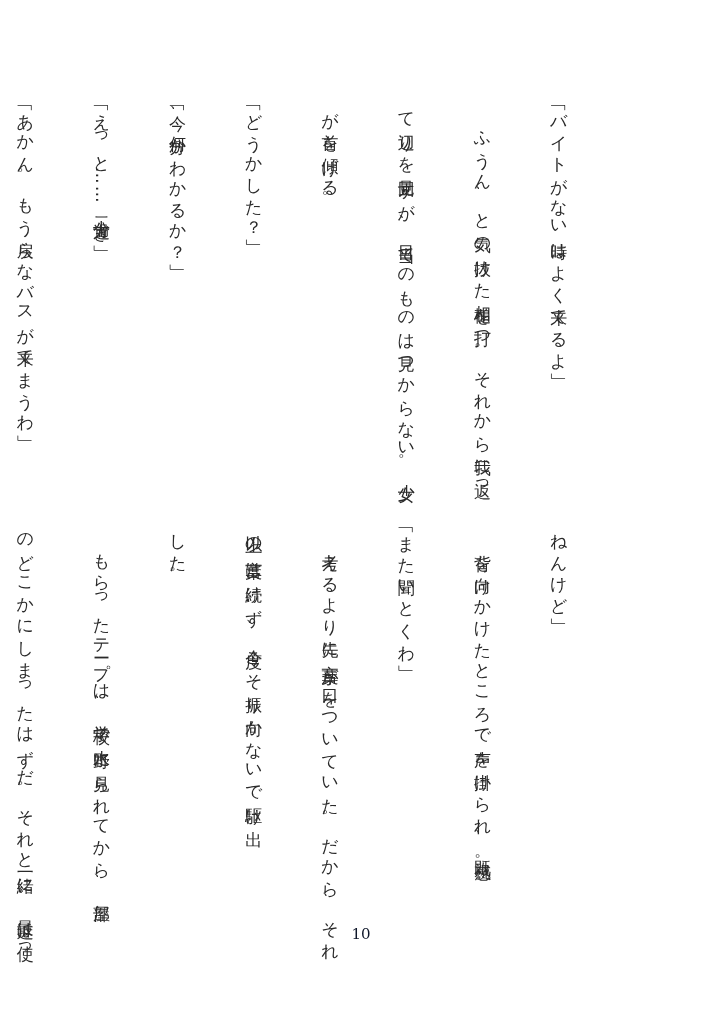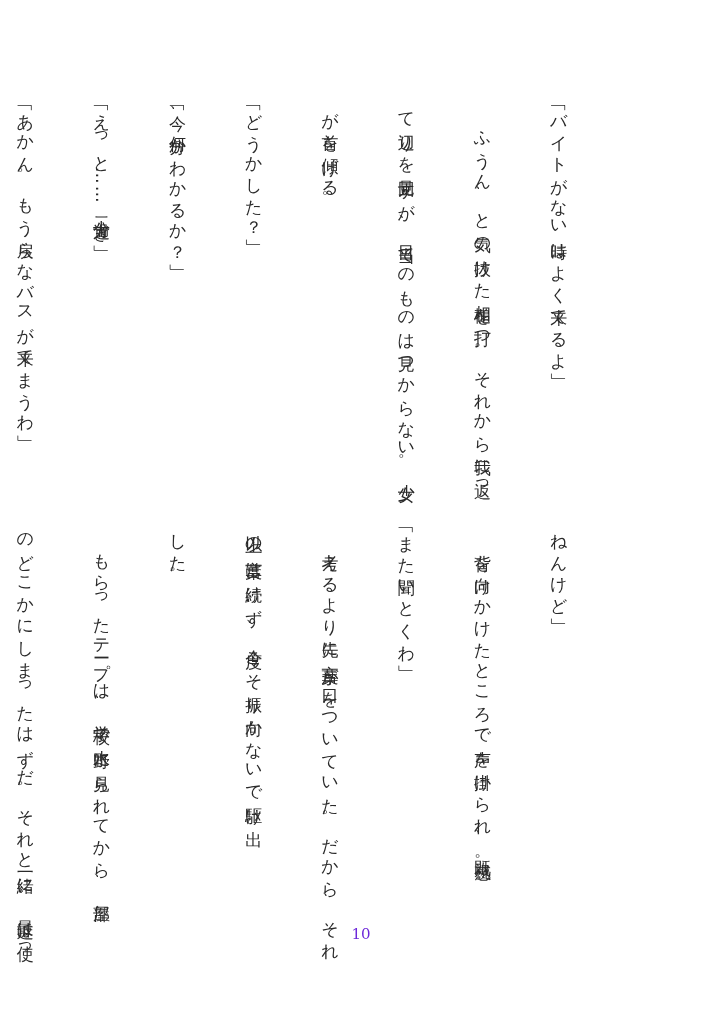--- a/index.html
+++ b/index.html
@@ -15,21 +15,21 @@
     letter-spacing: 2px;
     white-space: pre;
     color: #2a2a2a;
   }
   .block-top { right: 100px; top: 100px; height: 385px; }
   .block-bottom { right: 100px; top: 522px; height: 385px; }
   .col { display: block; }
   .page-number {
     position: absolute; left: 0; width: 722px; top: 925px;
     text-align: center; font-family: "DejaVu Serif", "Liberation Serif", serif;
-    font-size: 15px; color: #6d28d9;
+    font-size: 15px; color: #0f172a;
   }
 </style>
 </head>
 <body>
 
 <div class="page">
 
   <div class="block block-top">
     <span class="col">「バイトがない時はよく来てるよ」</span>
     <span class="col">　ふうん、と気の抜けた相槌を打つ。それから我に返っ</span>

